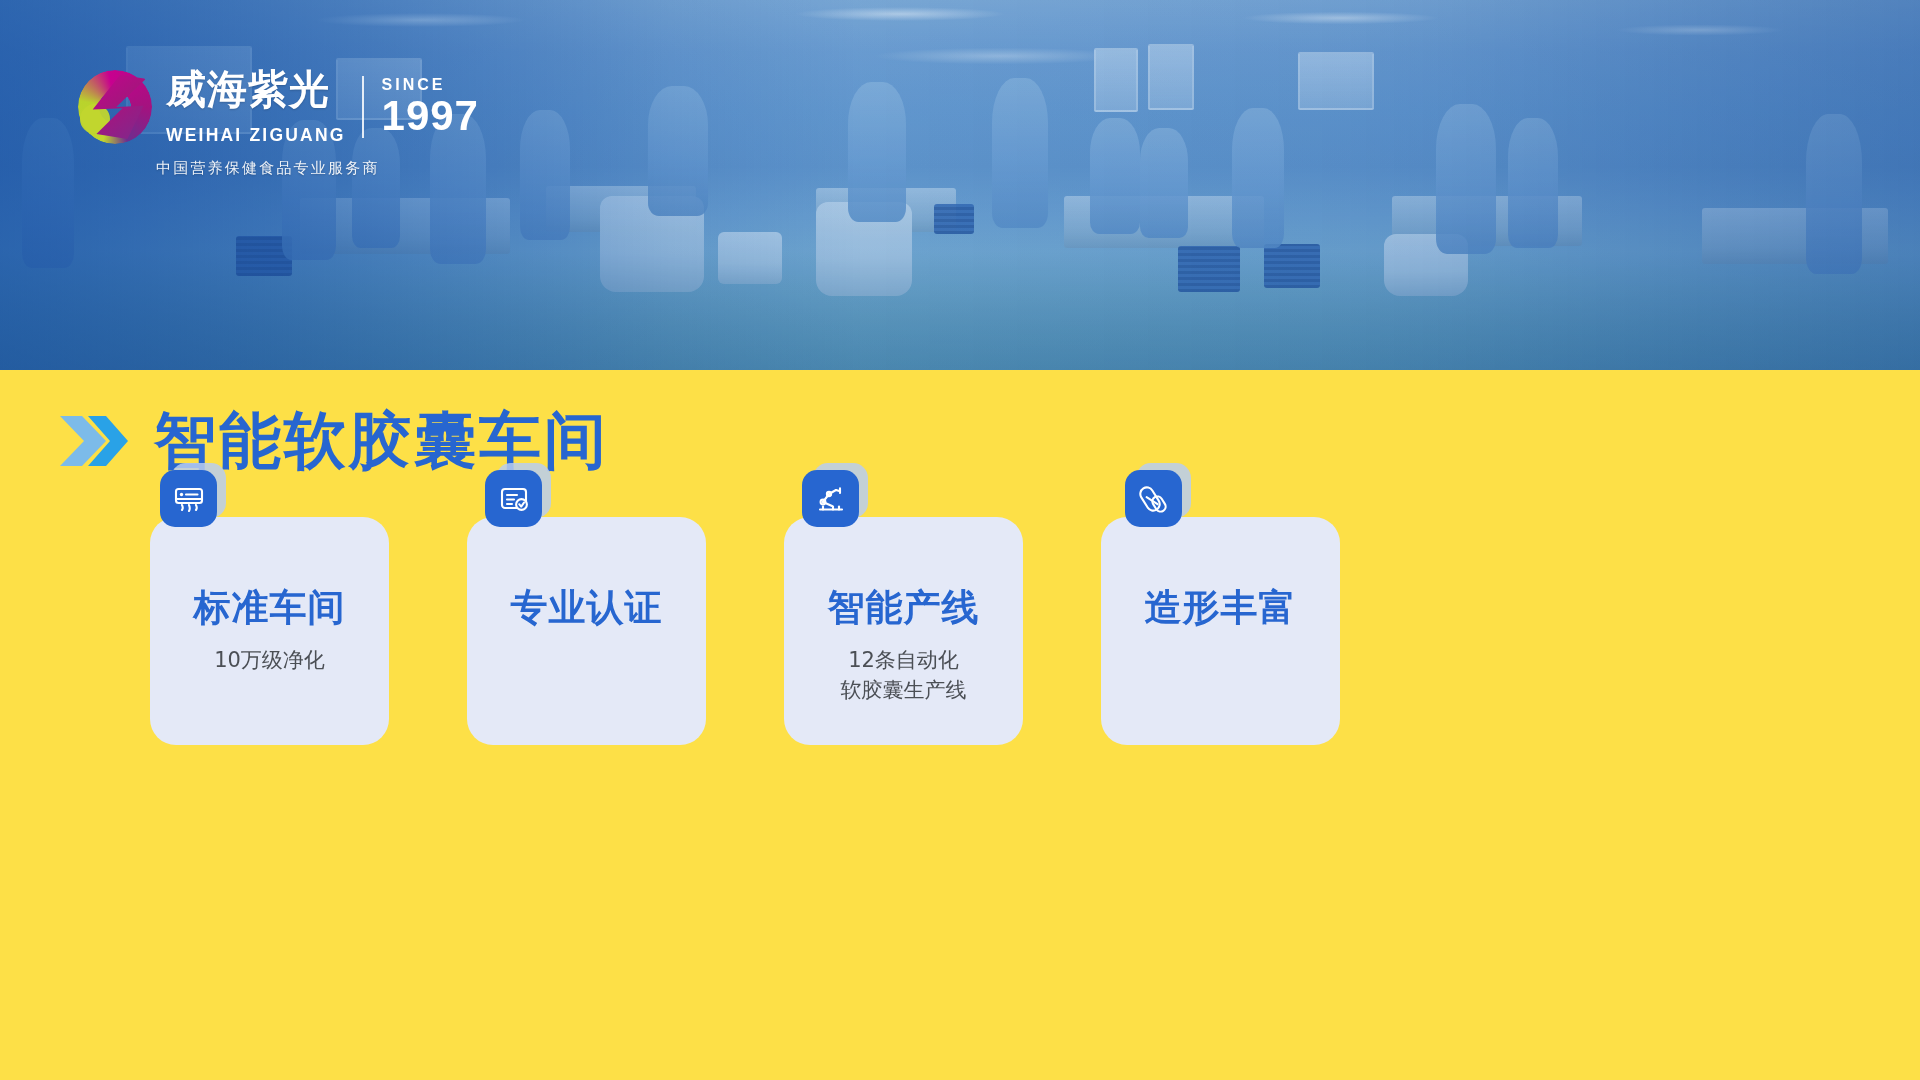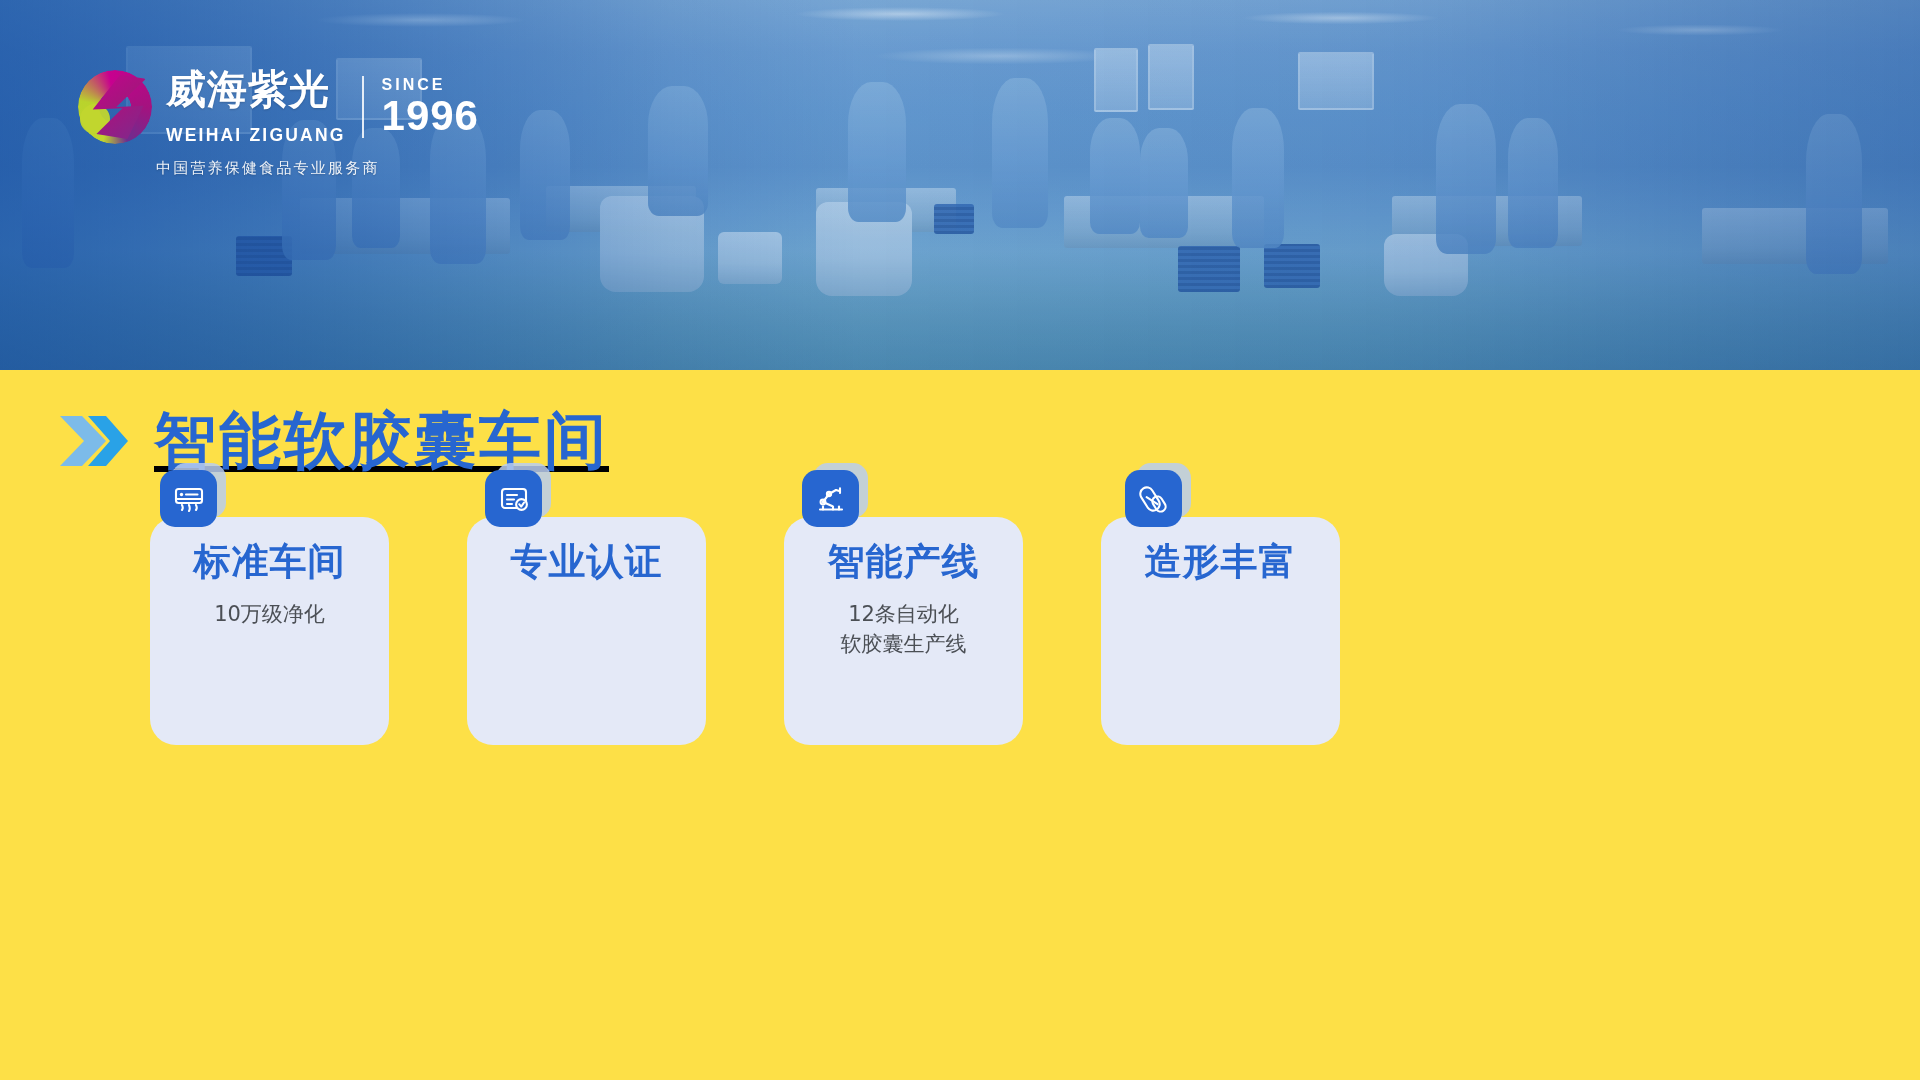--- a/index.html
+++ b/index.html
@@ -164,21 +164,20 @@
     font-family: "DejaVu Sans", "Liberation Sans", sans-serif;
     text-shadow: 0 1px 2px rgba(0,0,0,.2);
   }
 
   
   .section-title-row {
     position: absolute;
     left: 58px; top: 410px;
     display: flex;
     align-items: center;
-    text-decoration: underline;
   }
   .chev-icon { width: 70px; height: 58px; flex: 0 0 auto; margin-right: 26px; }
   .section-title {
     font-size: 62px;
     font-weight: 700;
     color: #2766d0;
     letter-spacing: 3px;
     line-height: 1;
     font-family: "DejaVu Serif", "Liberation Serif", serif;
   }
@@ -191,21 +190,21 @@
     align-items: flex-start;
   }
   .card-slot { position: relative; width: 239px; margin-right: 78px; }
   .card-slot:last-child { margin-right: 13px; }
 
   .card {
     background: #e4e9f7;
     border-radius: 26px;
     width: 239px;
     min-height: 228px;
-    padding: 24px 18px 26px;
+    padding: 70px 18px 26px;
     text-align: center;
   }
   .card-title {
     color: #2766d0;
     font-size: 37px;
     font-weight: 700;
     letter-spacing: 1px;
     line-height: 1.12;
     font-family: "DejaVu Sans", "Liberation Sans", sans-serif;
   }
@@ -299,21 +298,21 @@
           <div class="dot-g"></div>
           <div class="swoosh"></div>
         </div>
         <div>
           <div class="logo-cn">威海紫光</div>
           <div class="logo-en">WEIHAI ZIGUANG</div>
         </div>
         <div class="logo-divider"></div>
         <div class="since-wrap">
           <div class="since-label">SINCE</div>
-          <div class="since-year">1996</div>
+          <div class="since-year">1997</div>
         </div>
       </div>
       <div class="logo-tagline">中国营养保健食品专业服务商</div>
     </div>
   </div>
 
   <div class="section-title-row">
     <svg class="chev-icon" viewBox="0 0 70 58">
       <polygon points="2,4 24,4 48,29 24,54 2,54 26,29" fill="#7cbbe9"></polygon>
       <polygon points="30,4 48,4 70,29 48,54 30,54 52,29" fill="#29a2e7"></polygon>

